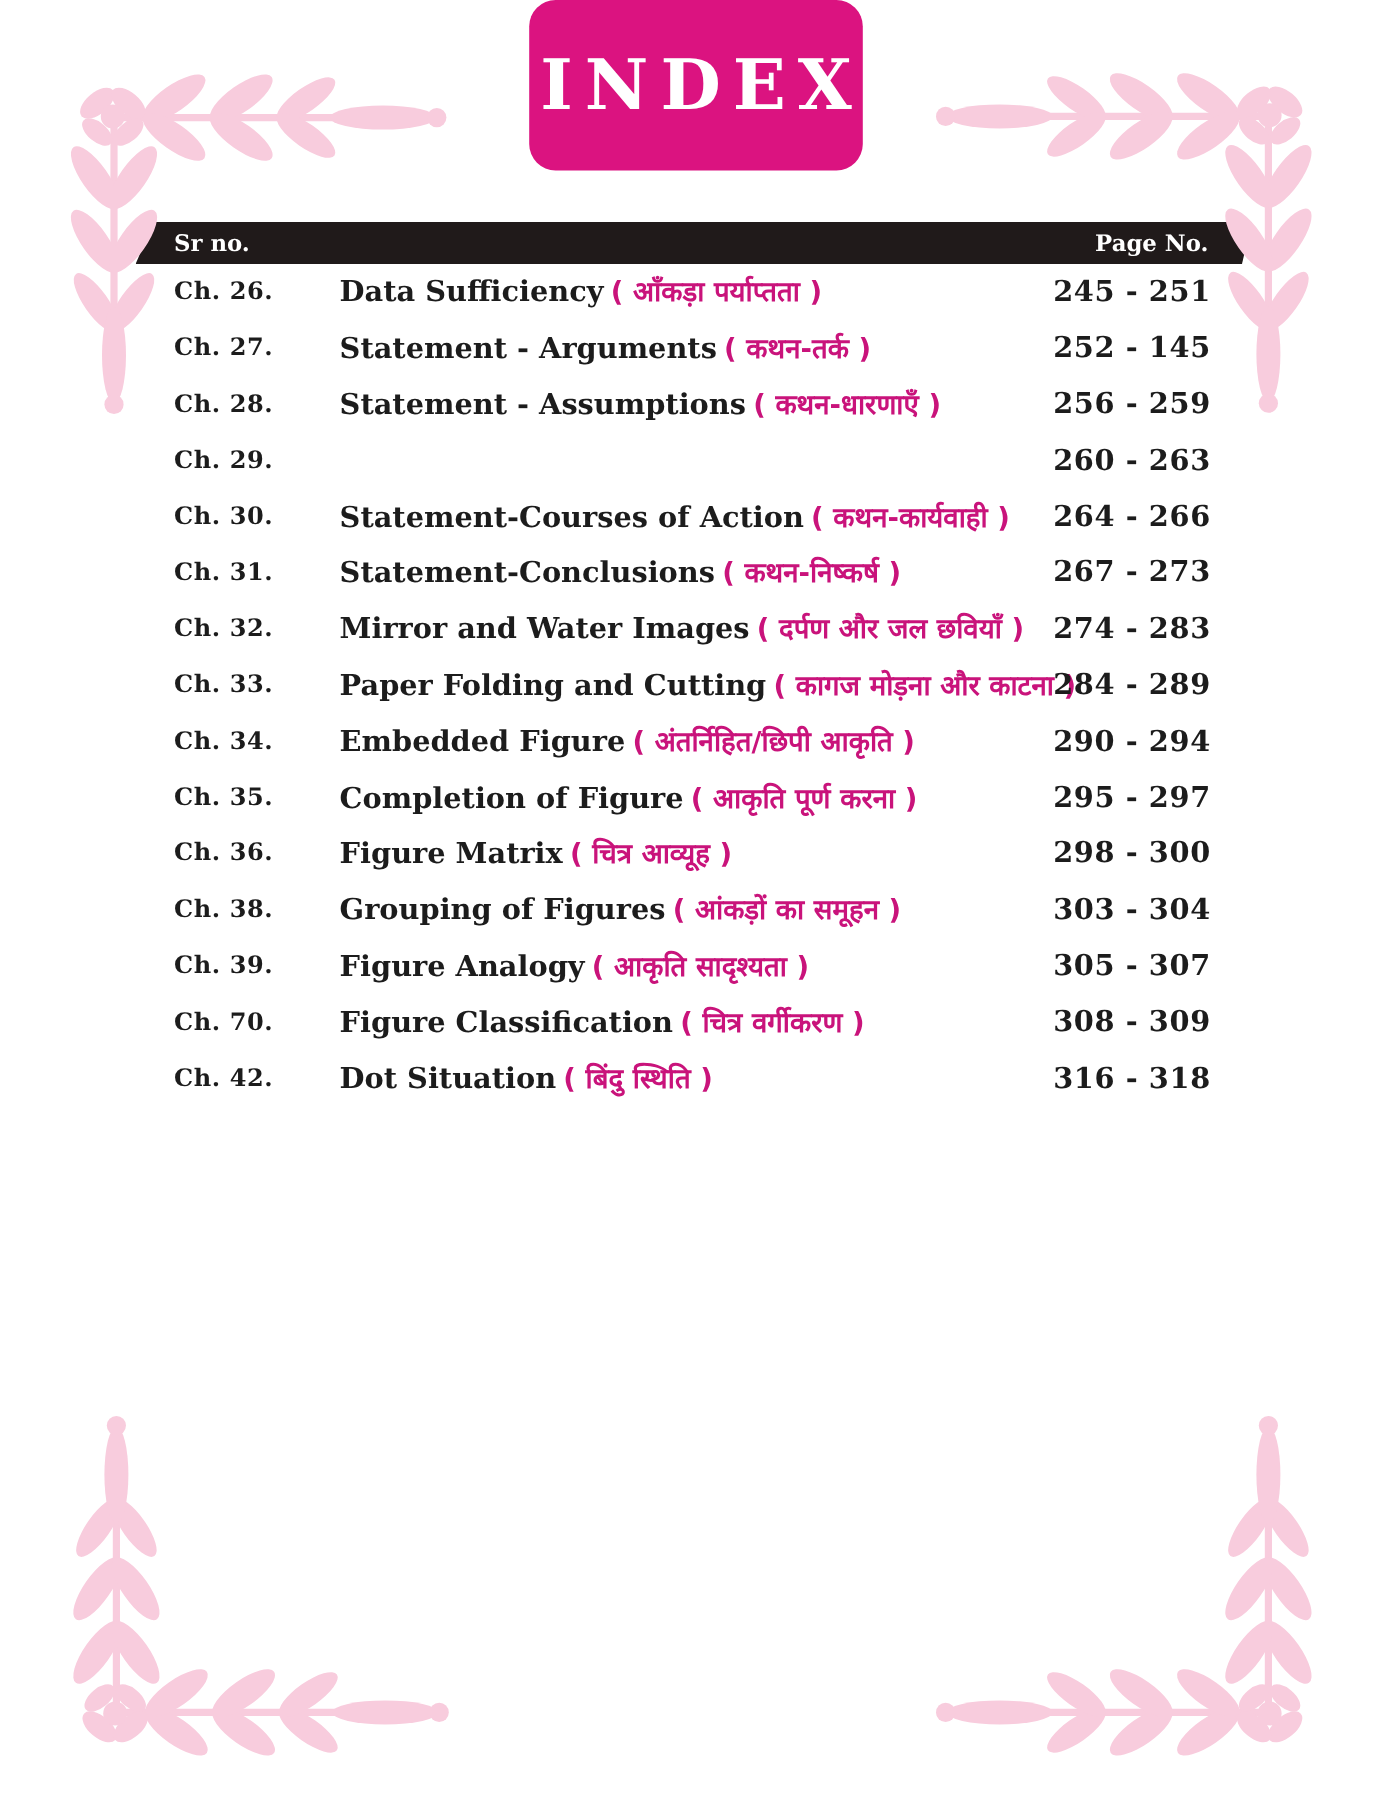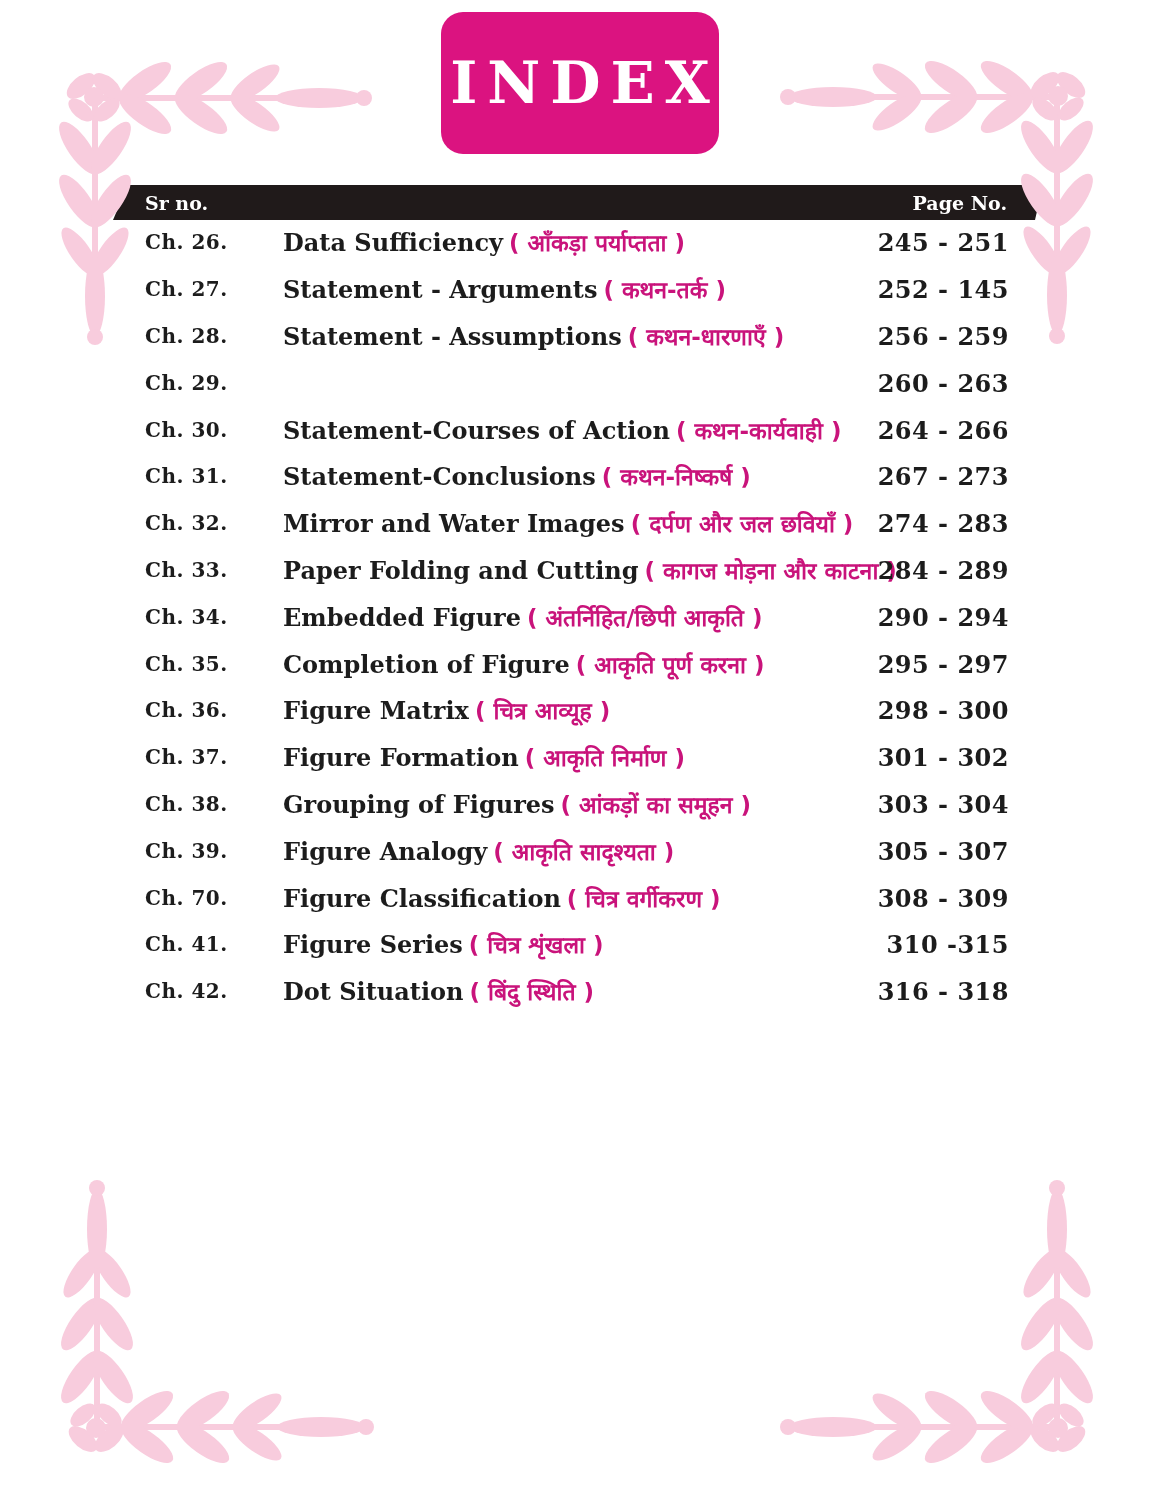--- a/index.html
+++ b/index.html
@@ -20,21 +20,21 @@
 
   
   .floral{position:absolute;width:350px;height:300px;z-index:3;pointer-events:none;}
   .floral.tl{left:23px;top:46px;}
   .floral.tr{left:779px;top:45px;transform:scaleX(-1);}
   .floral.bl{left:25px;top:1179px;transform:scaleY(-1);}
   .floral.br{left:779px;top:1179px;transform:scale(-1,-1);}
 
   
   .title-box{
-    position:absolute;left:441px;top:12px;width:278px;height:142px;
+    position:absolute;left:441px;top:0;width:278px;height:142px;
     background:var(--title-bg);border-radius:22px;
     display:flex;align-items:center;justify-content:center;z-index:4;
   }
   .title-box h1{
     color:#ffffff;font-size:58px;font-weight:bold;
     letter-spacing:10px;margin-right:-10px;
     font-family:"DejaVu Serif","Liberation Serif",serif;
   }
 
   
@@ -242,42 +242,32 @@
       <span class="cell-sr">Ch. 35.</span>
       <span class="cell-name">Completion of Figure<span class="hindi">( आकृति पूर्ण करना )</span></span>
       <span class="cell-pages">295 - 297</span>
     </div>
     <div class="row">
       <span class="cell-sr">Ch. 36.</span>
       <span class="cell-name">Figure Matrix<span class="hindi">( चित्र आव्यूह )</span></span>
       <span class="cell-pages">298 - 300</span>
     </div>
     <div class="row">
-      <span class="cell-sr">Ch. 37.</span>
-      <span class="cell-name">Figure Formation<span class="hindi">( आकृति निर्माण )</span></span>
-      <span class="cell-pages">301 - 302</span>
-    </div>
-    <div class="row">
       <span class="cell-sr">Ch. 38.</span>
       <span class="cell-name">Grouping of Figures<span class="hindi">( आंकड़ों का समूहन )</span></span>
       <span class="cell-pages">303 - 304</span>
     </div>
     <div class="row">
       <span class="cell-sr">Ch. 39.</span>
       <span class="cell-name">Figure Analogy<span class="hindi">( आकृति सादृश्यता )</span></span>
       <span class="cell-pages">305 - 307</span>
     </div>
     <div class="row">
       <span class="cell-sr">Ch. 70.</span>
       <span class="cell-name">Figure Classification<span class="hindi">( चित्र वर्गीकरण )</span></span>
       <span class="cell-pages">308 - 309</span>
     </div>
     <div class="row">
-      <span class="cell-sr">Ch. 41.</span>
-      <span class="cell-name">Figure Series<span class="hindi">( चित्र शृंखला )</span></span>
-      <span class="cell-pages">310 -315</span>
-    </div>
-    <div class="row">
       <span class="cell-sr">Ch. 42.</span>
       <span class="cell-name">Dot Situation<span class="hindi">( बिंदु स्थिति )</span></span>
       <span class="cell-pages">316 - 318</span>
     </div>
   </div>
 
 </body></html>

